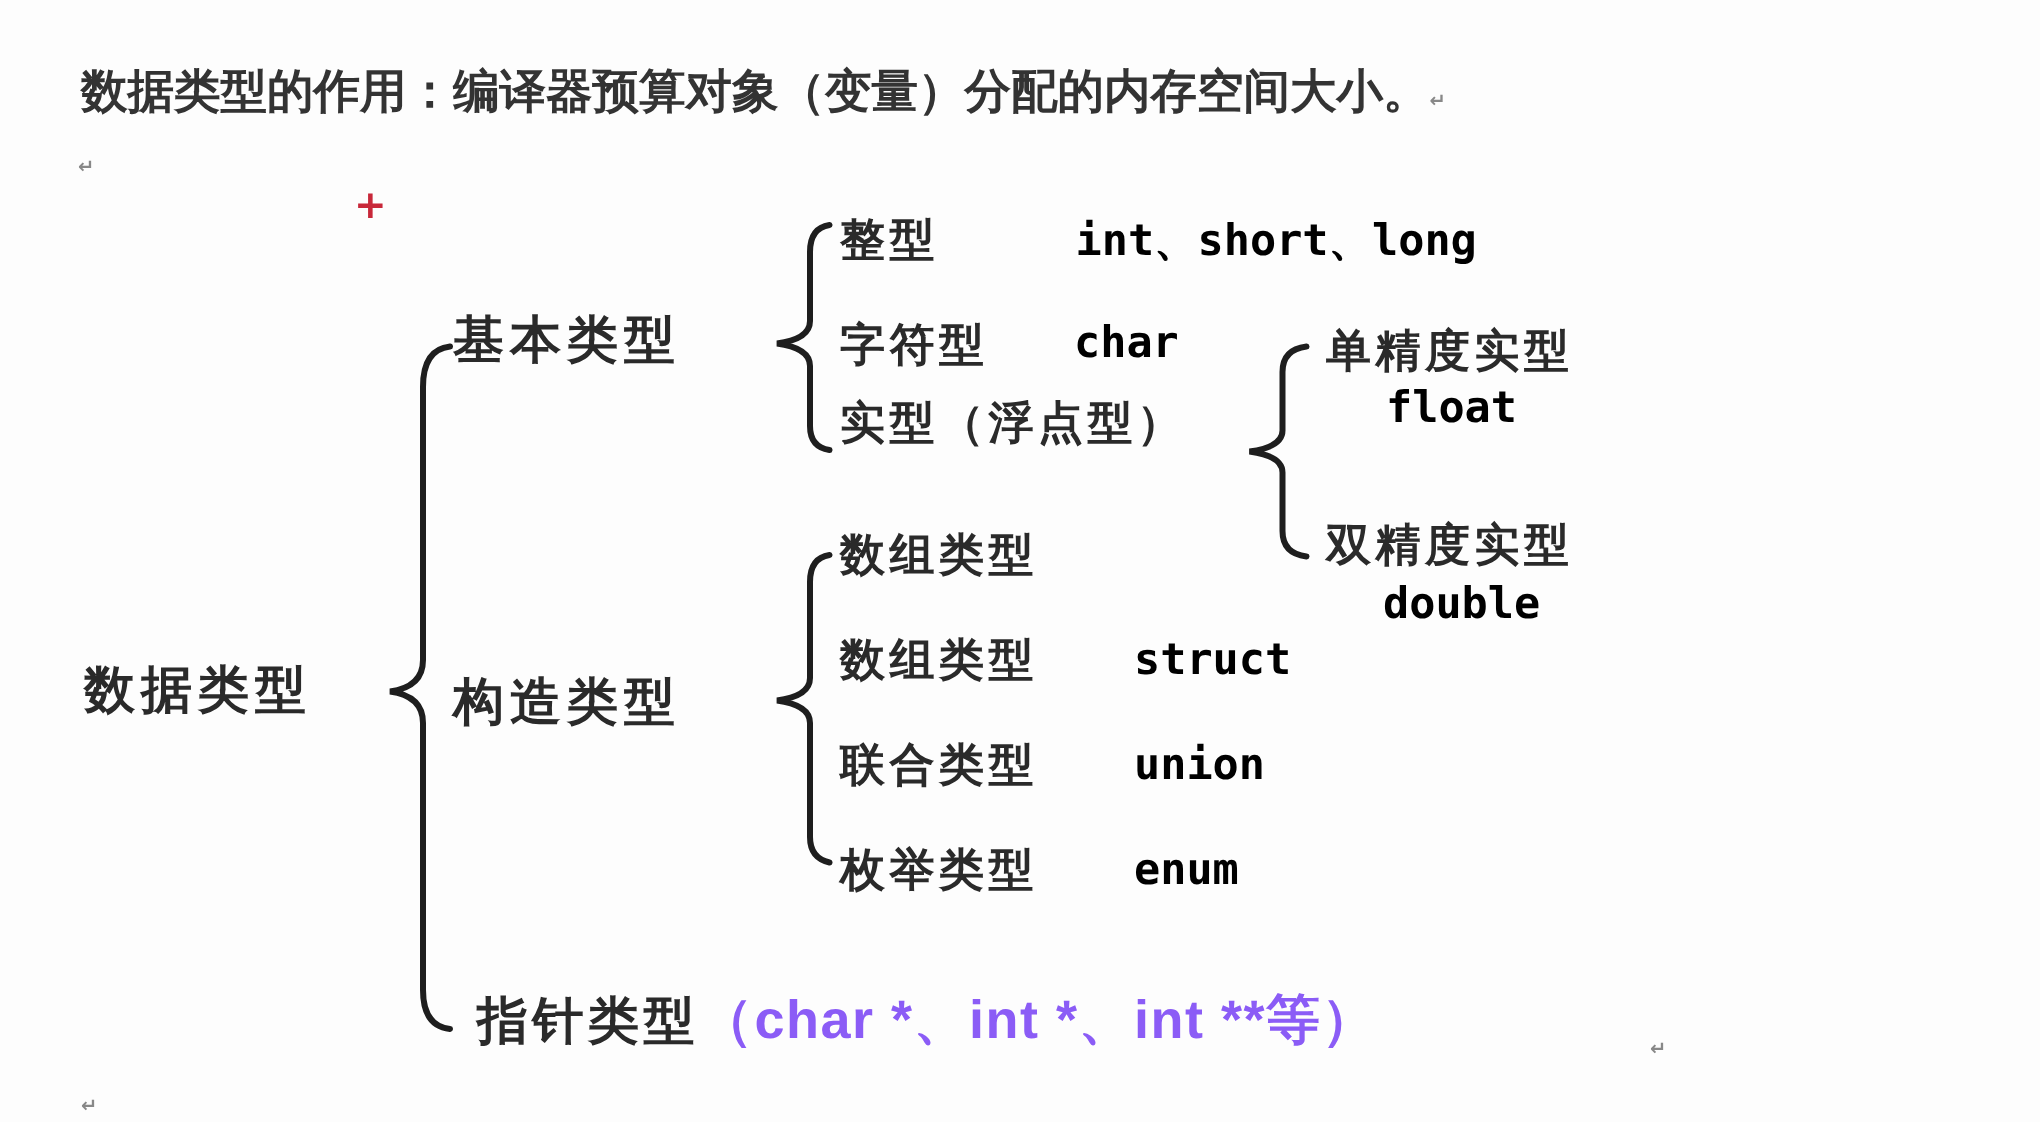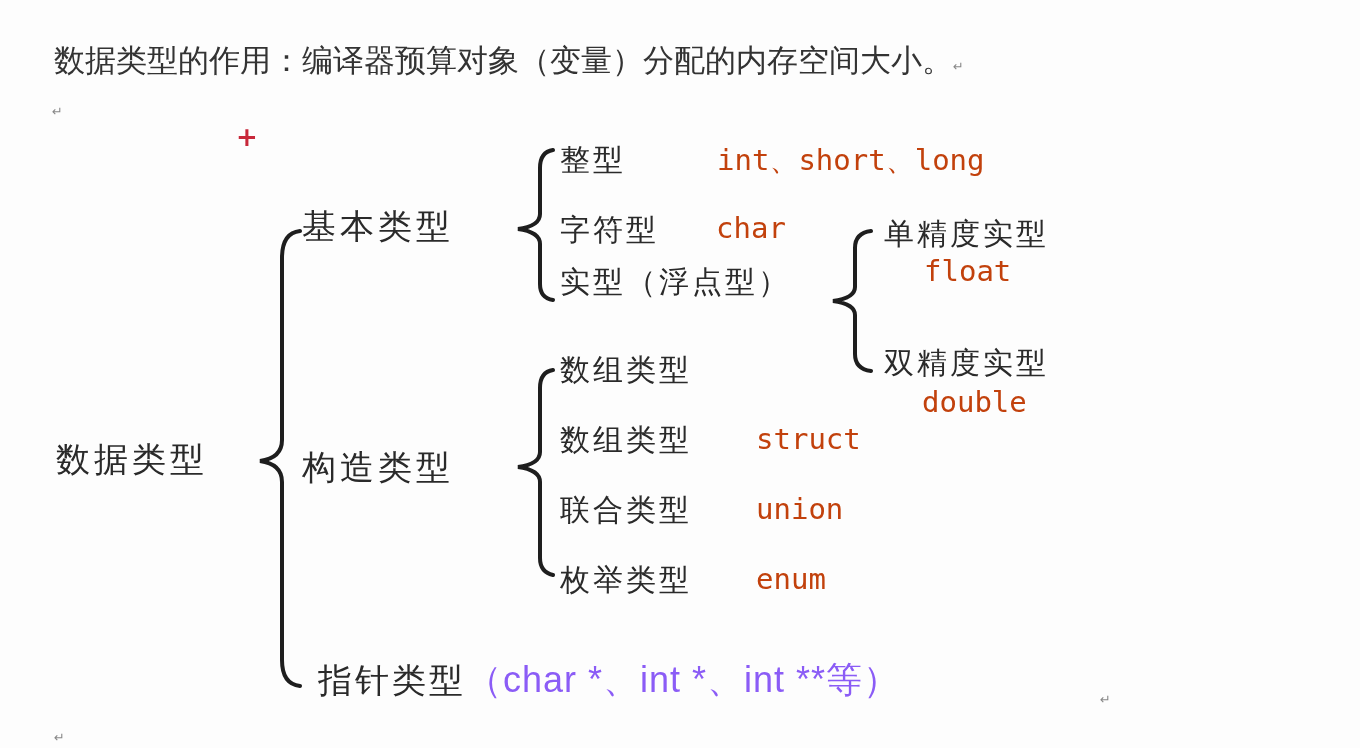--- a/index.html
+++ b/index.html
@@ -1,27 +1,27 @@
 <!DOCTYPE html>
 <html><head>
 <meta charset="utf-8">
 <style>
   html, body { margin: 0; padding: 0; }
   body {
     width: 1360px; height: 748px; overflow: hidden;
     background: #fdfdfd; position: relative;
     font-family: "DejaVu Sans", sans-serif; color: #2a2a2a;
   }
-  .abs { position: absolute; white-space: nowrap; }
+  .abs { position: absolute; white-space: nowrap; font-weight: bold; }
   .heading { left: 54px; top: 40px; font-size: 31px; font-family: "DejaVu Serif", serif; color: #333; letter-spacing: 0px; }
   .para-mark { font-size: 13px; color: #888; font-family: "DejaVu Sans", sans-serif; }
   .cursor { left: 236px; top: 122px; font-size: 26px; color: #c8283a; font-weight: bold; }
   .node { font-size: 34px; letter-spacing: 4px; color: #2a2a2a; }
   .leaf { font-size: 30px; letter-spacing: 3px; color: #2a2a2a; }
-  .code { font-family: "DejaVu Sans Mono", monospace; font-size: 29px; letter-spacing: 0px; color: #c2410c; }
+  .code { font-family: "DejaVu Sans Mono", monospace; font-size: 29px; letter-spacing: 0px; color: #000000; }
   .code-sans { font-family: "Liberation Sans", sans-serif; font-size: 36px; color: #8b5cf6; }
   svg.braces { position: absolute; left: 0; top: 0; }
 </style>
 </head>
 <body>
 
 <div class="abs heading">
   <span>数据类型的作用：编译器预算对象（变量）分配的内存空间大小。</span><span class="para-mark">↵</span>
 </div>
 

